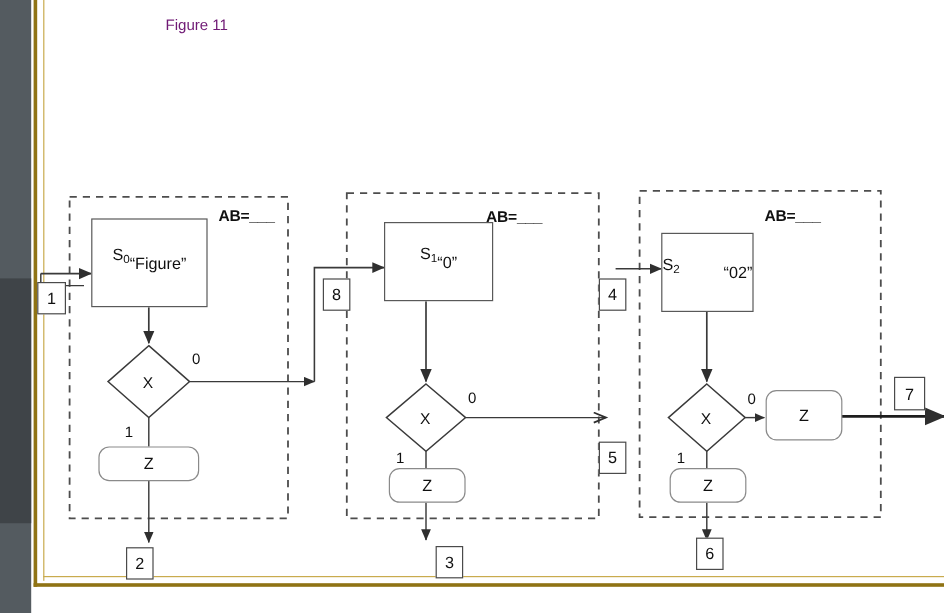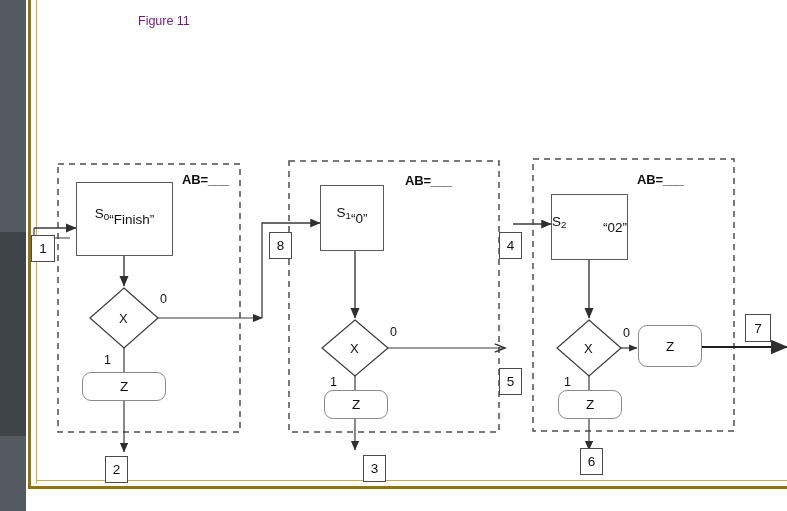--- a/index.html
+++ b/index.html
@@ -214,29 +214,29 @@
       <path d="M589,376 L589,390" fill="none" stroke="#3a3a3a" stroke-width="1.2"></path>
 
       <path d="M589,419 L589,450" fill="none" stroke="#3a3a3a" stroke-width="1.2" marker-end="url(#ahFill)"></path>
 
       <path d="M34,228 L34,238 L70,238" fill="none" stroke="#3a3a3a" stroke-width="1.2"></path>
     </svg>
   </div>
 
   <div class="state-box" style="left:76px; top:182px; width:97px; height:74px;">
     <span class="s-name"><span>S</span><sub>0</sub></span>
-    <span class="s-desc">“Finish”</span>
+    <span class="s-desc">“Figure”</span>
   </div>
   <div class="ab-label" style="left:182px; top:172px;">AB=___</div>
   <div class="diamond-label" style="left:119px; top:311px;">X</div>
   <div class="edge-label" style="left:160px; top:292px;">0</div>
   <div class="edge-label" style="left:104px; top:353px;">1</div>
   <div class="out-box" style="left:82px; top:372px; width:84px; height:29px;">Z</div>
 
-  <div class="state-box" style="left:320px; top:185px; width:64px; height:66px;">
+  <div class="state-box" style="left:320px; top:185px; width:91px; height:66px;">
     <span class="s-name"><span>S</span><sub>1</sub></span>
     <span class="s-desc">“0”</span>
   </div>
   <div class="ab-label" style="left:405px; top:173px;">AB=___</div>
   <div class="diamond-label" style="left:350px; top:341px;">X</div>
   <div class="edge-label" style="left:390px; top:325px;">0</div>
   <div class="edge-label" style="left:330px; top:375px;">1</div>
   <div class="out-box" style="left:324px; top:390px; width:64px; height:29px;">Z</div>
 
   <div class="state-box" style="left:551px; top:194px; width:77px; height:66px;justify-content:space-between;">

